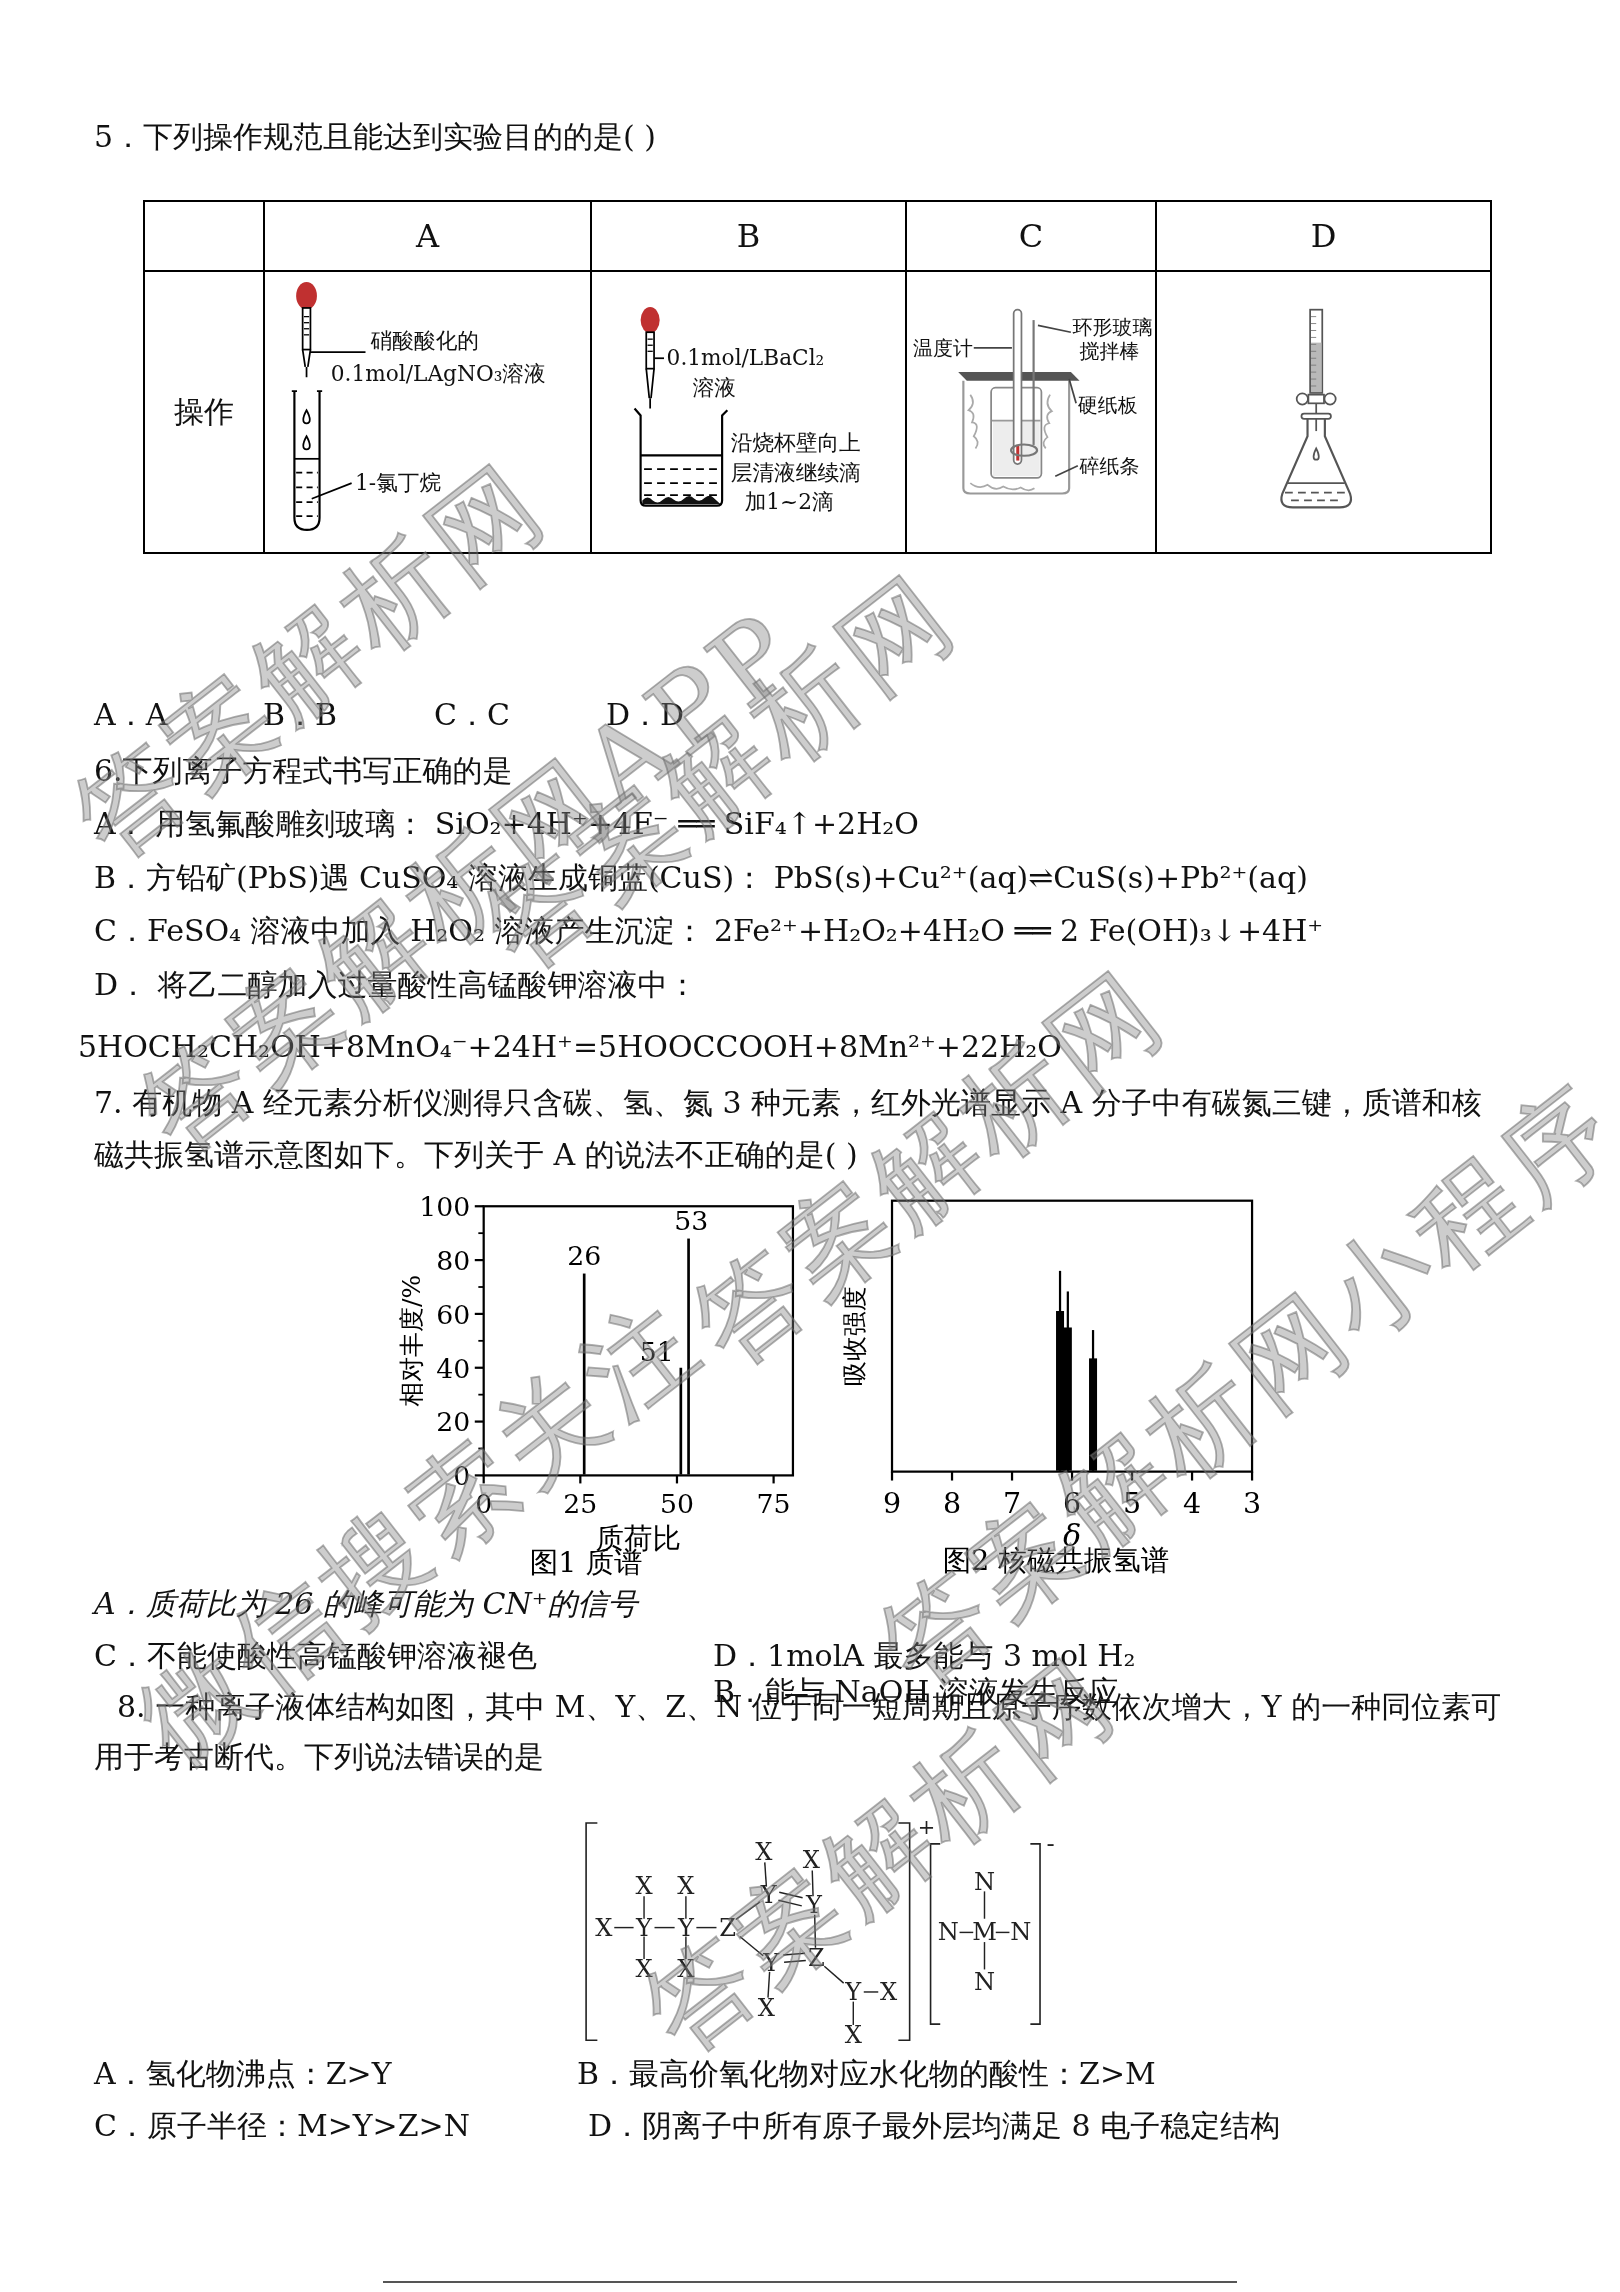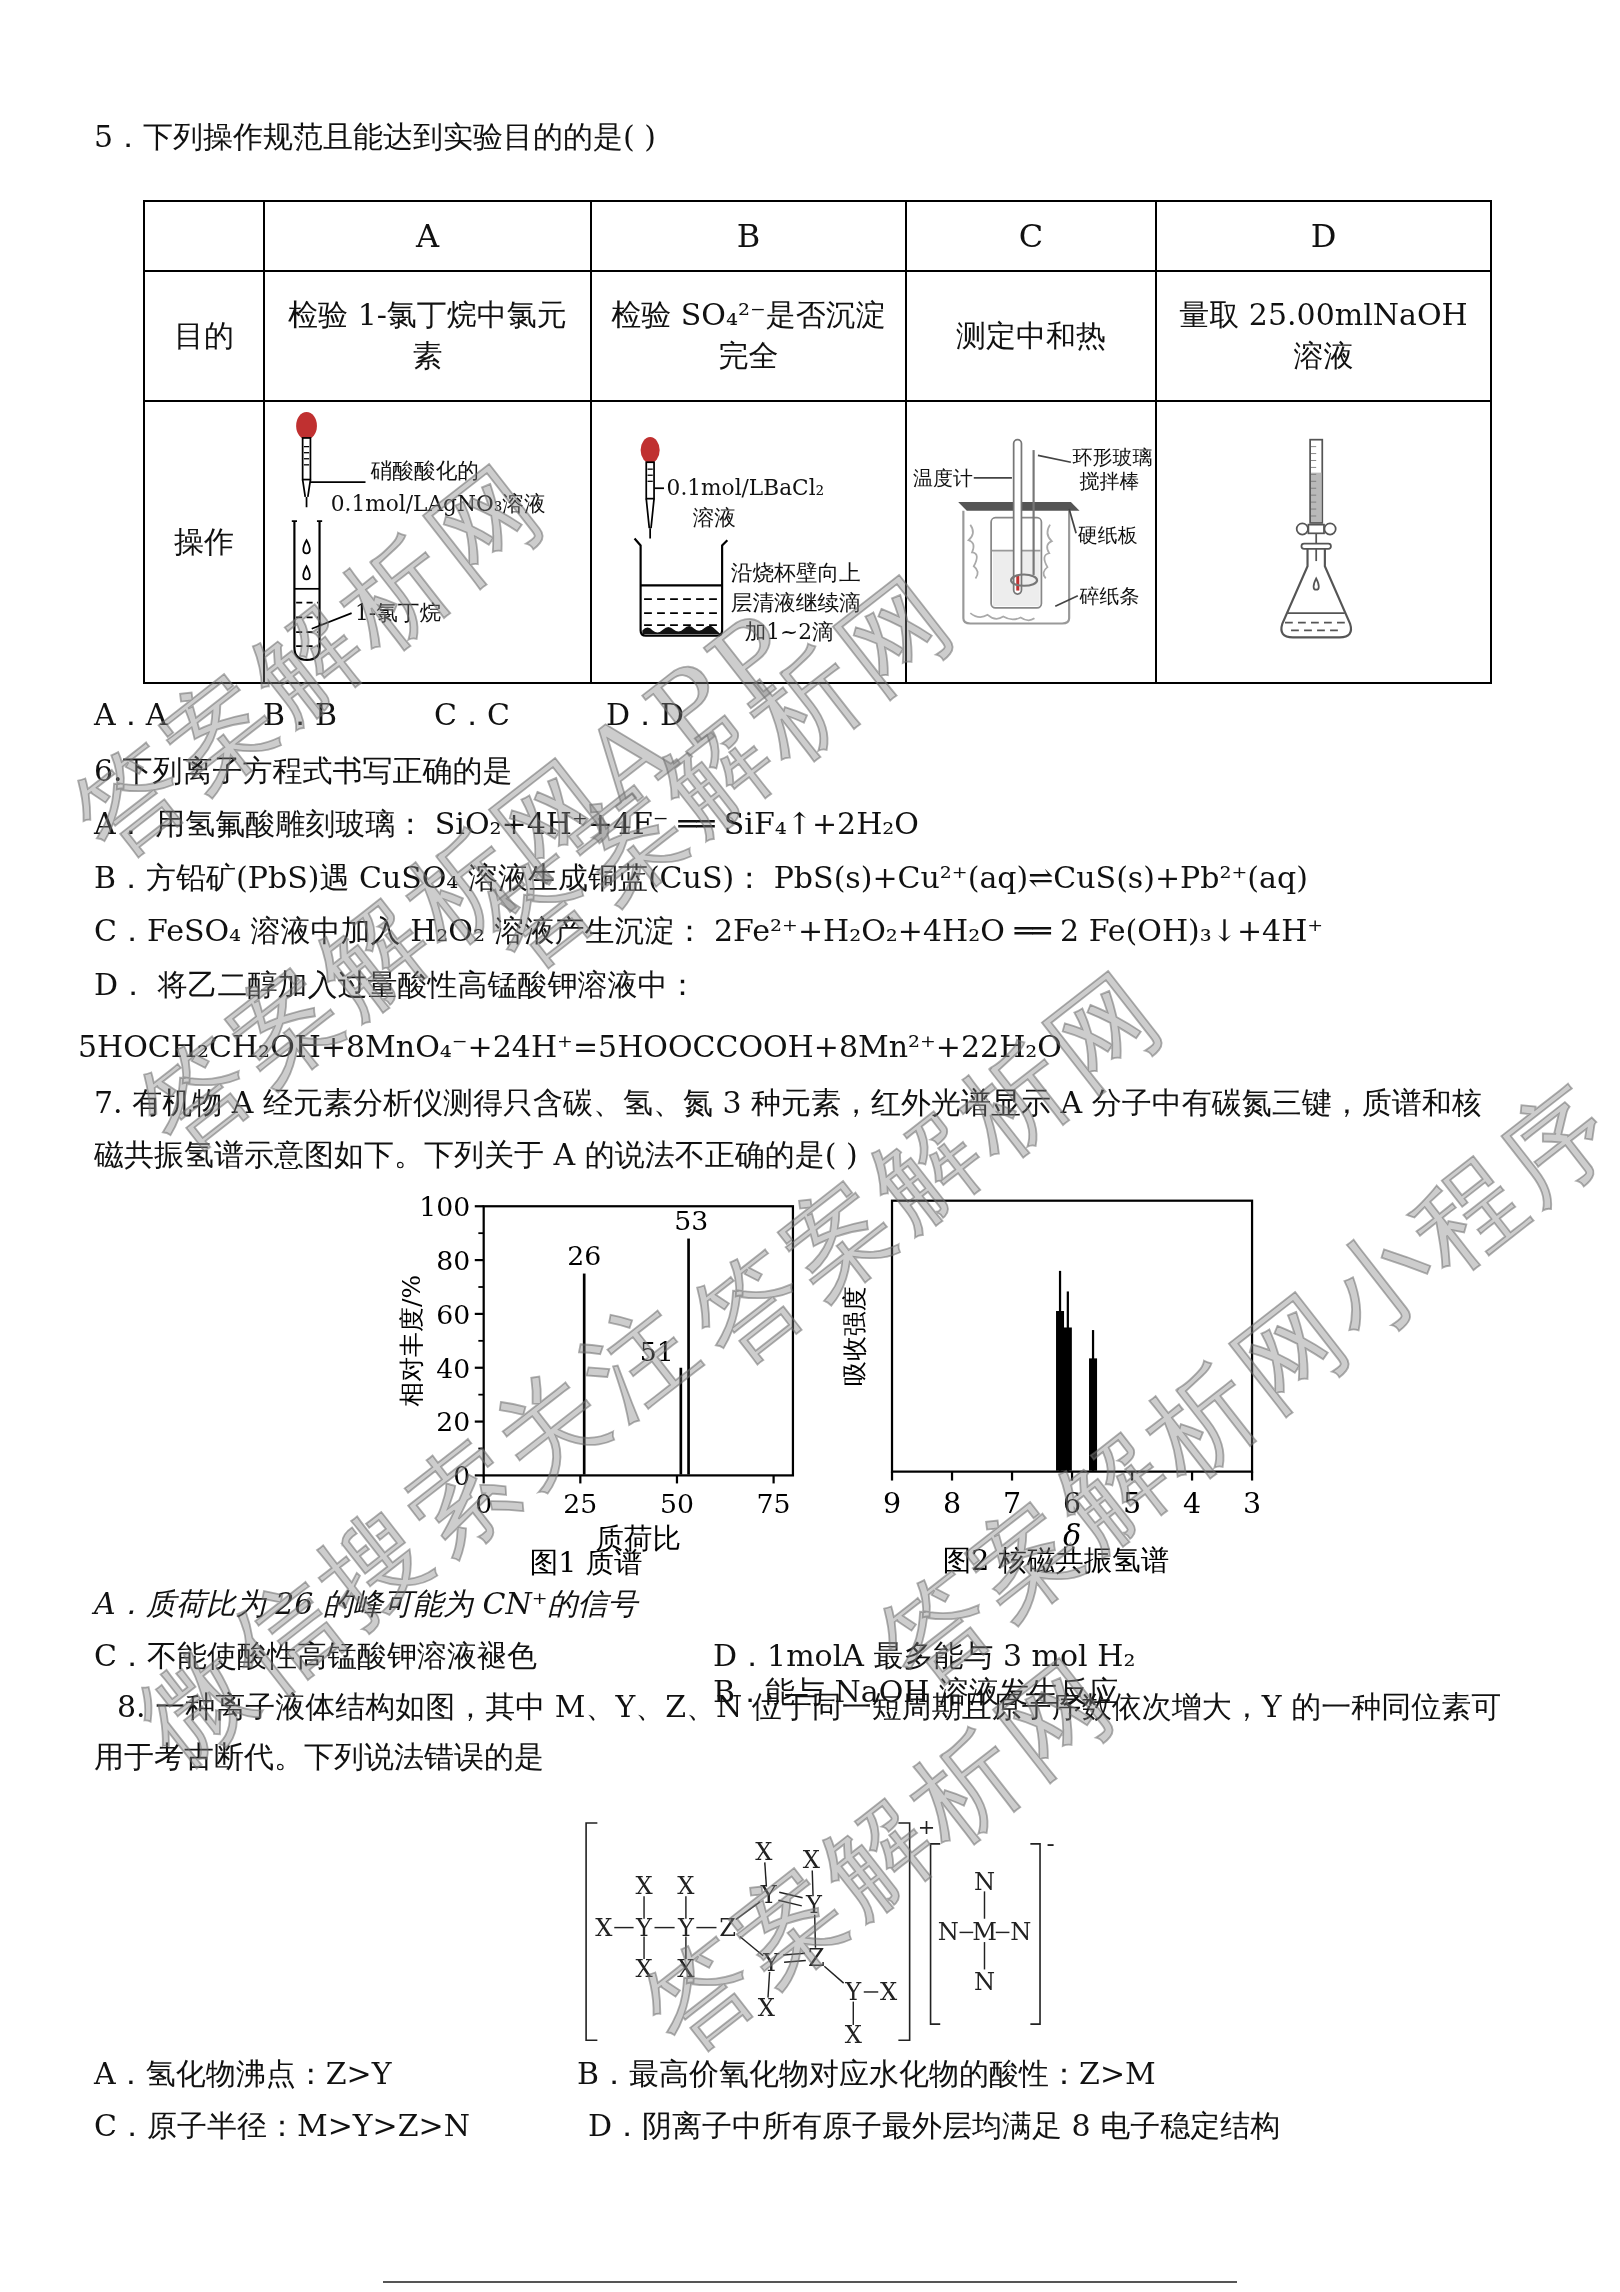--- a/index.html
+++ b/index.html
@@ -42,27 +42,20 @@
       <col style="width:250px">
       <col style="width:335px">
     </colgroup>
   <tbody>
       <tr style="height:70px;">
     <td class="hd"></td>
     <td class="hd">A</td>
     <td class="hd">B</td>
     <td class="hd">C</td>
     <td class="hd">D</td>
-  </tr>
-  <tr style="height:130px;">
-    <td>目的</td>
-    <td class="purpose">检验 1-氯丁烷中氯元素</td>
-    <td class="purpose">检验 SO₄²⁻是否沉淀完全</td>
-    <td class="purpose">测定中和热</td>
-    <td class="purpose">量取 25.00mlNaOH 溶液</td>
   </tr>
   <tr style="height:282px;">
     <td>操作</td>
 
     <td class="diagram">
       <svg class="dg" width="321" height="274" viewBox="0 0 367 316" style="font-size:34px">
         <ellipse cx="44" cy="24" rx="12" ry="16" fill="#c03030"></ellipse>
         <rect x="39.5" y="38" width="9" height="48" fill="#fff" stroke="#000" stroke-width="2"></rect>
         <line x1="41" y1="48" x2="47" y2="48" stroke="#000" stroke-width="1.5"></line>
         <line x1="41" y1="55" x2="47" y2="55" stroke="#000" stroke-width="1.5"></line>

